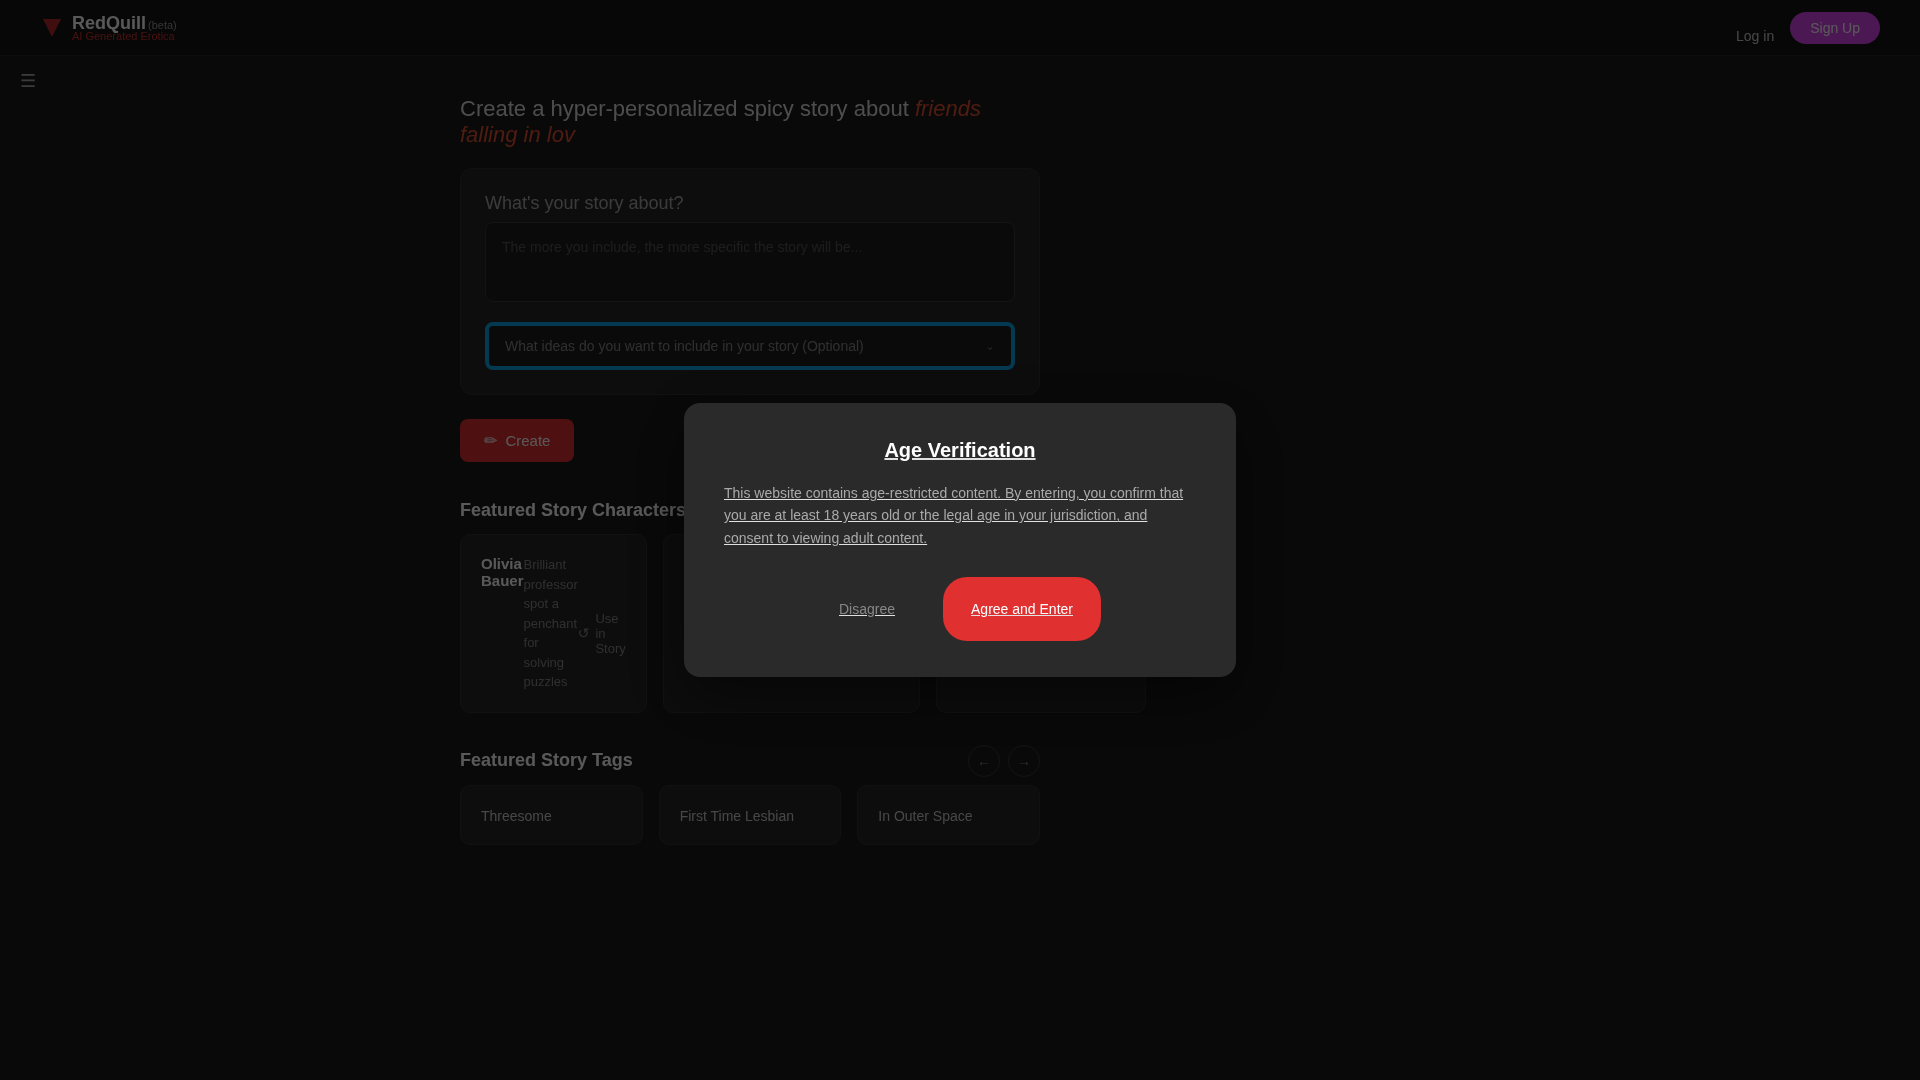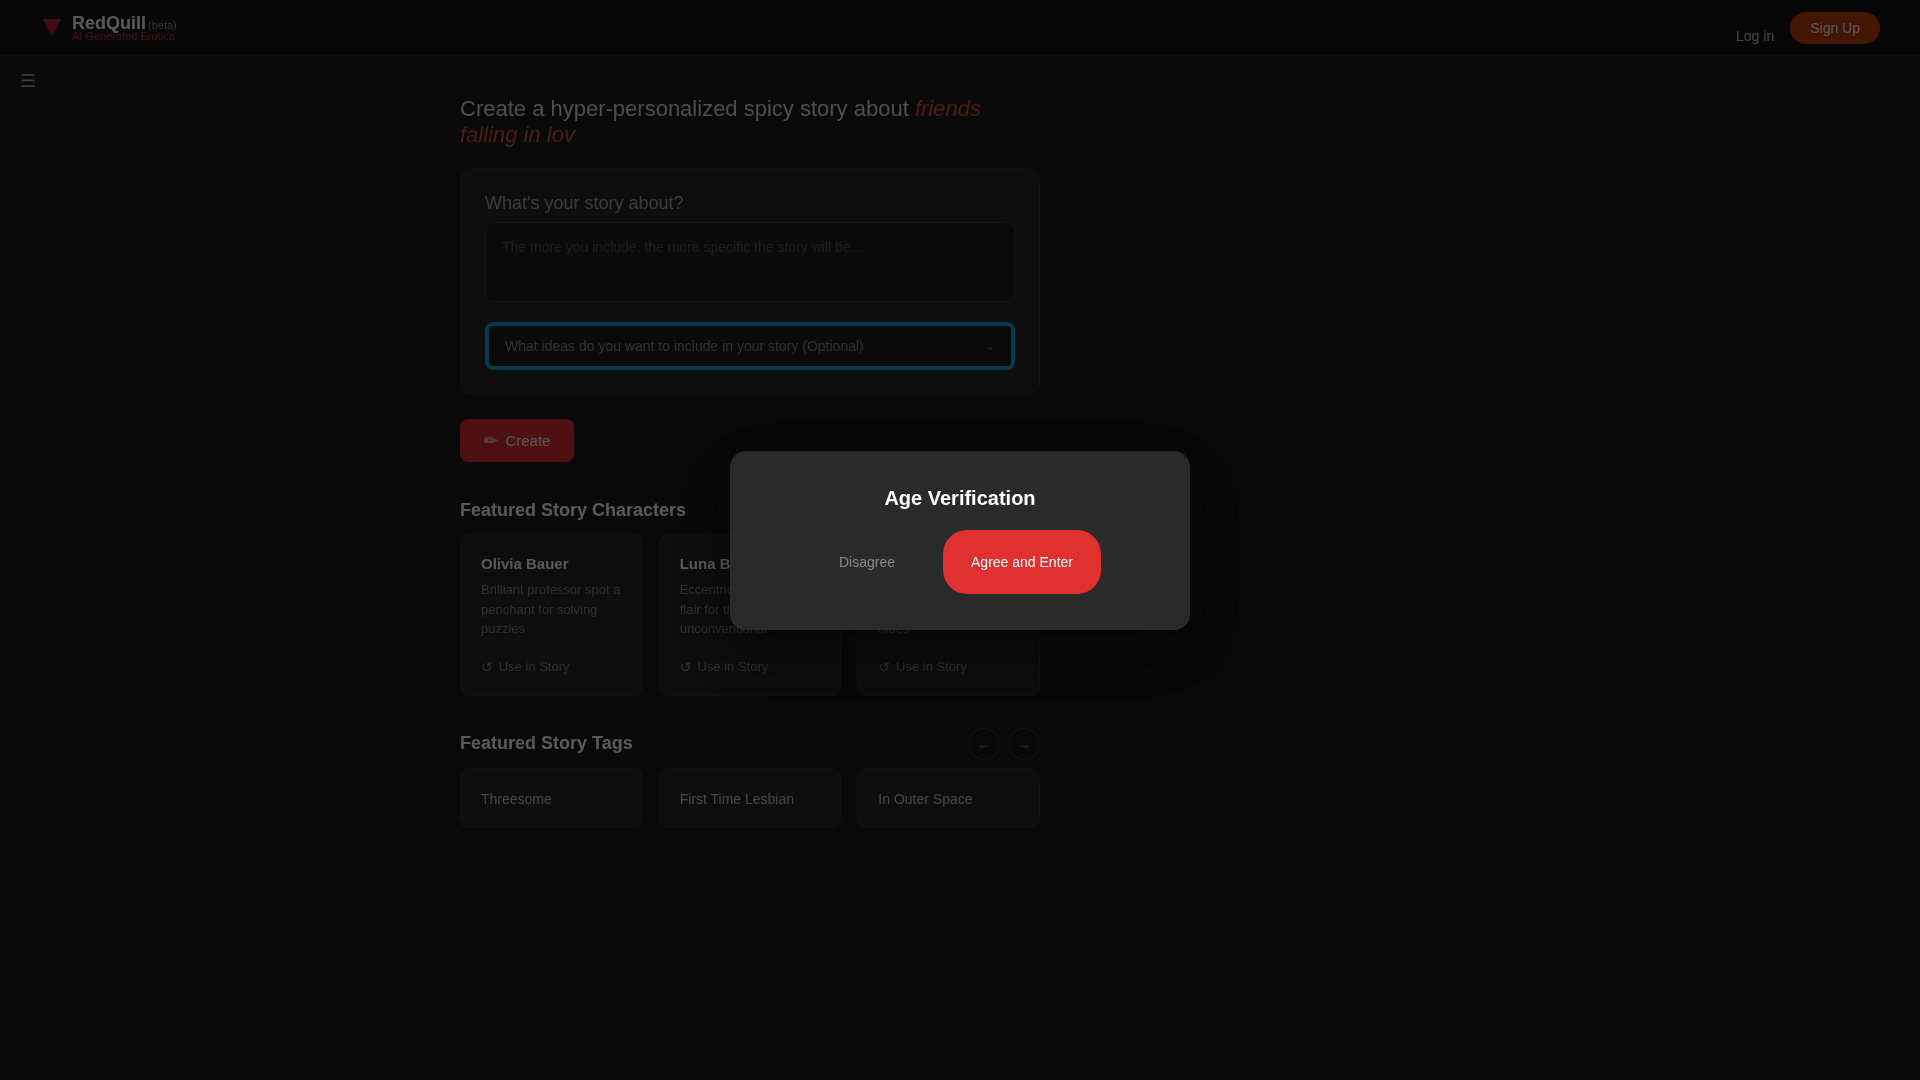--- a/index.html
+++ b/index.html
@@ -48,21 +48,21 @@
       align-items: flex-end;
       gap: 16px;
     }
     .login-link {
       color: #cccccc;
       font-size: 14px;
       cursor: pointer;
       text-decoration: none;
     }
     .signup-btn {
-      background-color: #c2410c;
+      background-color: #d946ef;
       color: white;
       border: none;
       border-radius: 20px;
       padding: 8px 20px;
       font-size: 14px;
       cursor: pointer;
       font-weight: 500;
     }
 
     
@@ -200,21 +200,21 @@
       gap: 16px;
       margin-bottom: 32px;
     }
     .character-card {
       flex: 1;
       background-color: #252525;
       border-radius: 10px;
       padding: 20px;
       border: 1px solid #333;
       display: flex;
-      flex-direction: column;
+      flex-direction: row;
       min-height: 160px;
     }
     .character-name {
       font-size: 15px;
       font-weight: 600;
       color: #ffffff;
       margin-bottom: 8px;
     }
     .character-desc {
       font-size: 13px;
@@ -262,23 +262,24 @@
       display: flex;
       align-items: center;
       justify-content: center;
     }
 
     
     .modal {
       background-color: #2a2a2a;
       border-radius: 16px;
       padding: 36px 40px;
-      width: 460px;
+      width: 552px;
       text-align: center;
       box-shadow: 0 20px 60px rgba(0,0,0,0.5);
+      text-decoration: underline;
     }
     .modal-title {
       font-size: 20px;
       font-weight: 600;
       color: #ffffff;
       margin-bottom: 20px;
     }
     .modal-body {
       font-size: 14px;
       color: #aaaaaa;
@@ -416,18 +417,19 @@
     <div class="tag-card">
       <span class="tag-name">In Outer Space</span>
     </div>
   </div>
 
 </div>
 
 <div class="overlay">
   <div class="modal">
     <h2 class="modal-title">Age Verification</h2>
+    <p class="modal-body">This website contains age-restricted content. By entering, you confirm that you are at least 18 years old or the legal age in your jurisdiction, and consent to viewing adult content.</p>
     <div class="modal-buttons">
       <button class="disagree-btn">Disagree</button>
       <button class="agree-btn">Agree and Enter</button>
     </div>
   </div>
 </div>
 
 </body></html>

